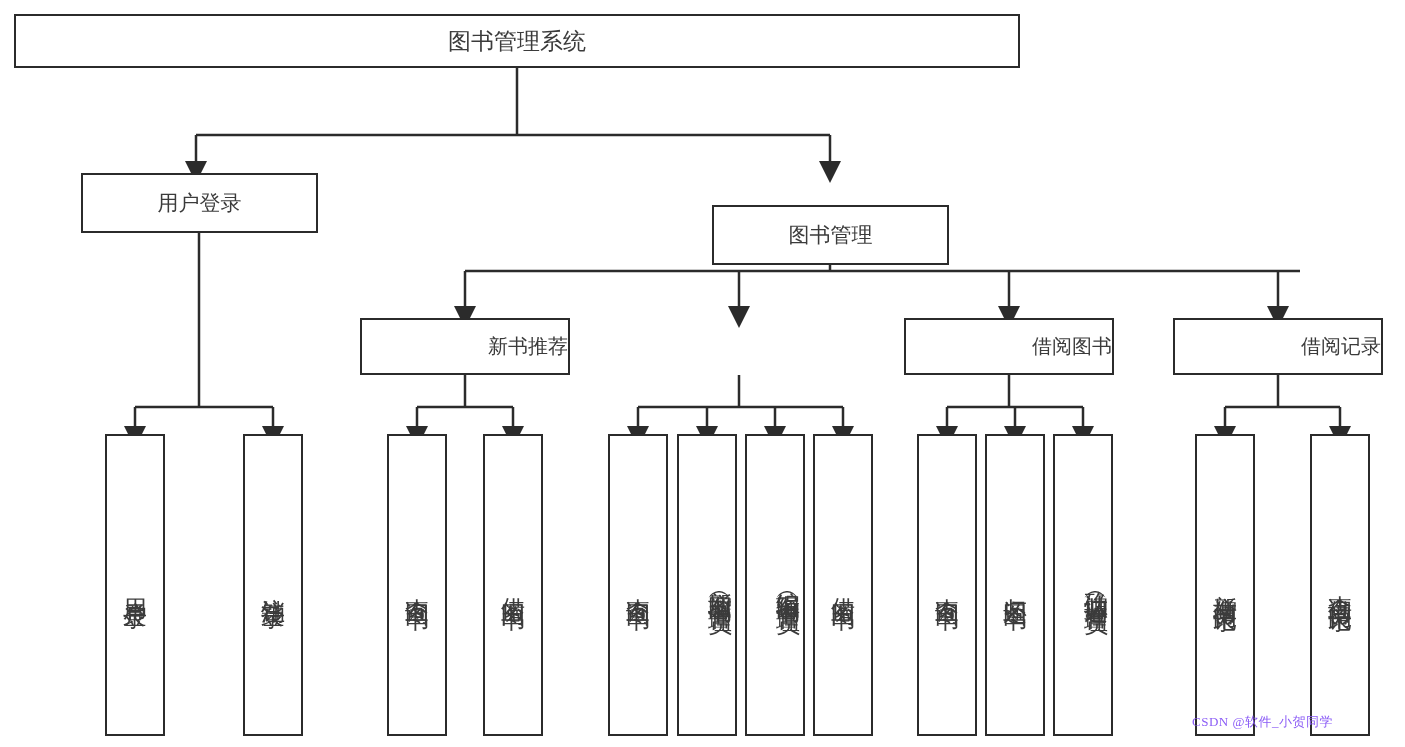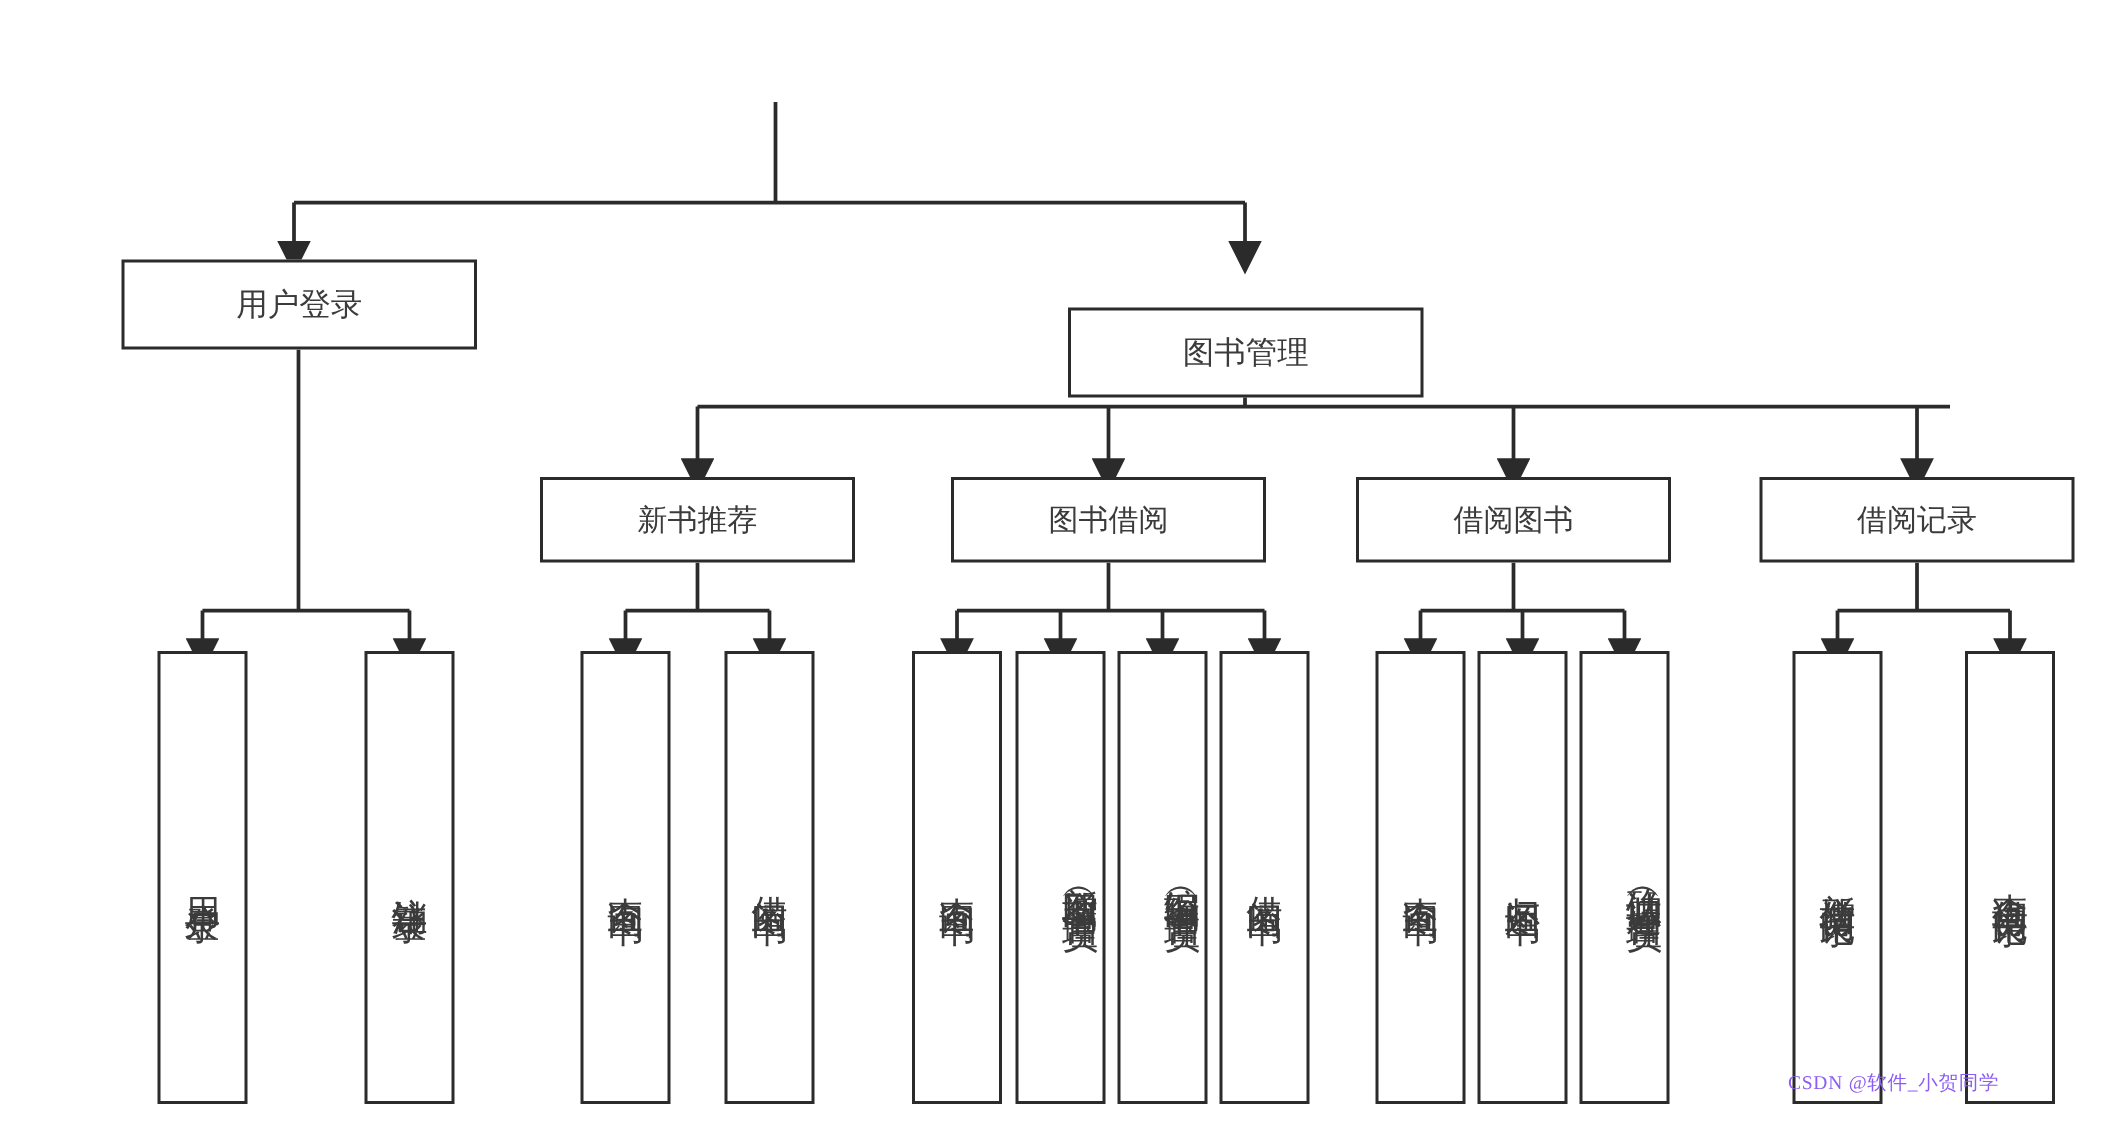--- a/index.html
+++ b/index.html
@@ -18,21 +18,21 @@
     background:#ffffff;
     border:2px solid #2b2b2b;
     display:flex;
     align-items:center;
     justify-content:center;
     color:#3b3b3b;
     line-height:1.25;
   }
   .node.root{font-size:23px;}
   .node.level1{font-size:21px;}
-  .node.level2{font-size:20px;}
+  .node.level2{font-size:20px;justify-content:flex-end;}
   .node.leaf{
     writing-mode:vertical-rl;
     text-orientation:upright;
     font-size:24px;
     letter-spacing:3px;
     padding:6px 0;
     white-space:nowrap;
   }
   .node.leaf.top-aligned{align-items:flex-start;}
   .node-label{display:block;}
@@ -94,33 +94,33 @@
       <path d="M1015,407 L1015,428" marker-end="url(#arw)"></path>
       <path d="M1083,407 L1083,428" marker-end="url(#arw)"></path>
 
       <path d="M1278,375 L1278,407"></path>
       <path d="M1225,407 L1340,407"></path>
       <path d="M1225,407 L1225,428" marker-end="url(#arw)"></path>
       <path d="M1340,407 L1340,428" marker-end="url(#arw)"></path>
     </g>
   </svg>
 
+  <div class="node root" style="left:14px;top:14px;width:1006px;height:54px;">
+    <span class="node-label">图书管理系统</span>
+  </div>
 
   <div class="node level1" style="left:81px;top:173px;width:237px;height:60px;">
     <span class="node-label">用户登录</span>
   </div>
   <div class="node level1" style="left:712px;top:173px;width:237px;height:60px;margin-top:32px;">
     <span class="node-label">图书管理</span>
   </div>
 
   <div class="node level2" style="left:360px;top:318px;width:210px;height:57px;">
     <span class="node-label">新书推荐</span>
-  </div>
-  <div class="node level2" style="left:634px;top:318px;width:210px;height:57px;">
-    <span class="node-label">图书借阅</span>
   </div>
   <div class="node level2" style="left:904px;top:318px;width:210px;height:57px;">
     <span class="node-label">借阅图书</span>
   </div>
   <div class="node level2" style="left:1173px;top:318px;width:210px;height:57px;">
     <span class="node-label">借阅记录</span>
   </div>
 
   <div class="node leaf" style="left:105px;top:434px;width:60px;height:302px;">
     <span class="node-label">用户登录</span>

